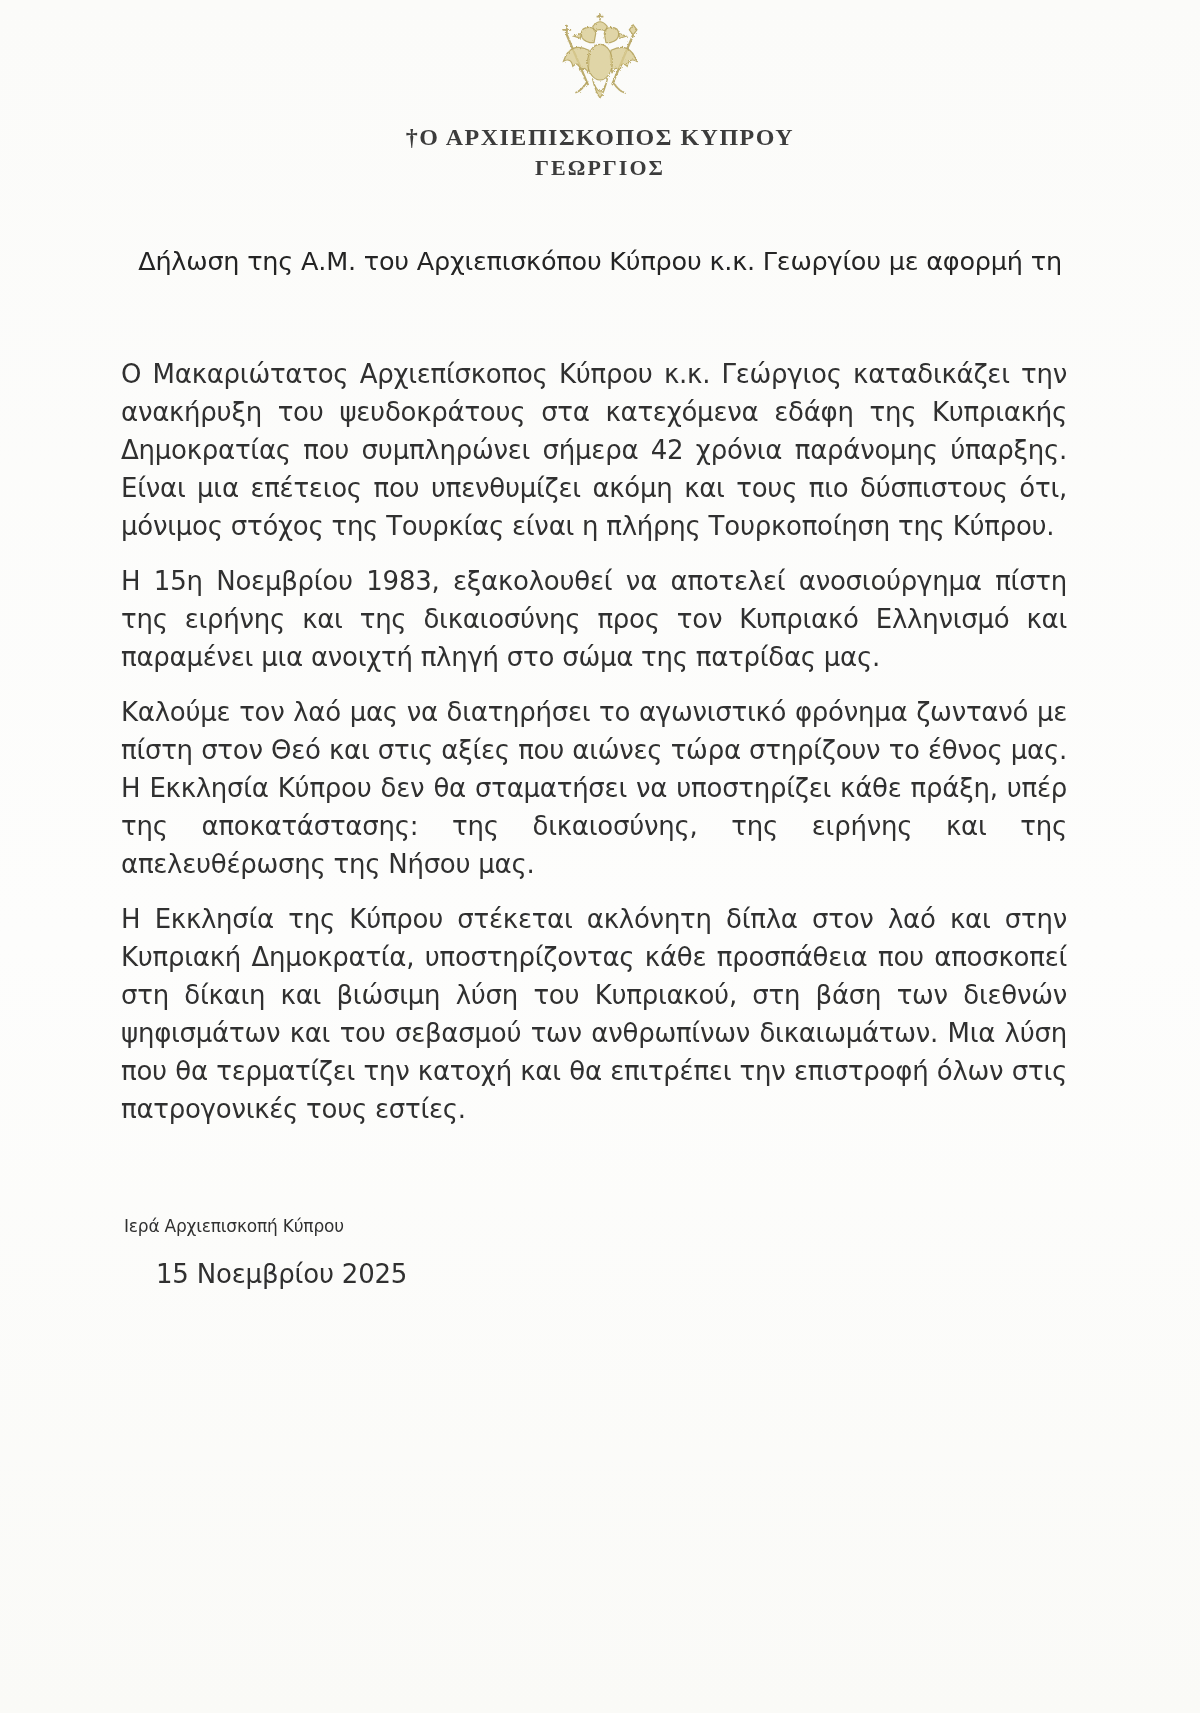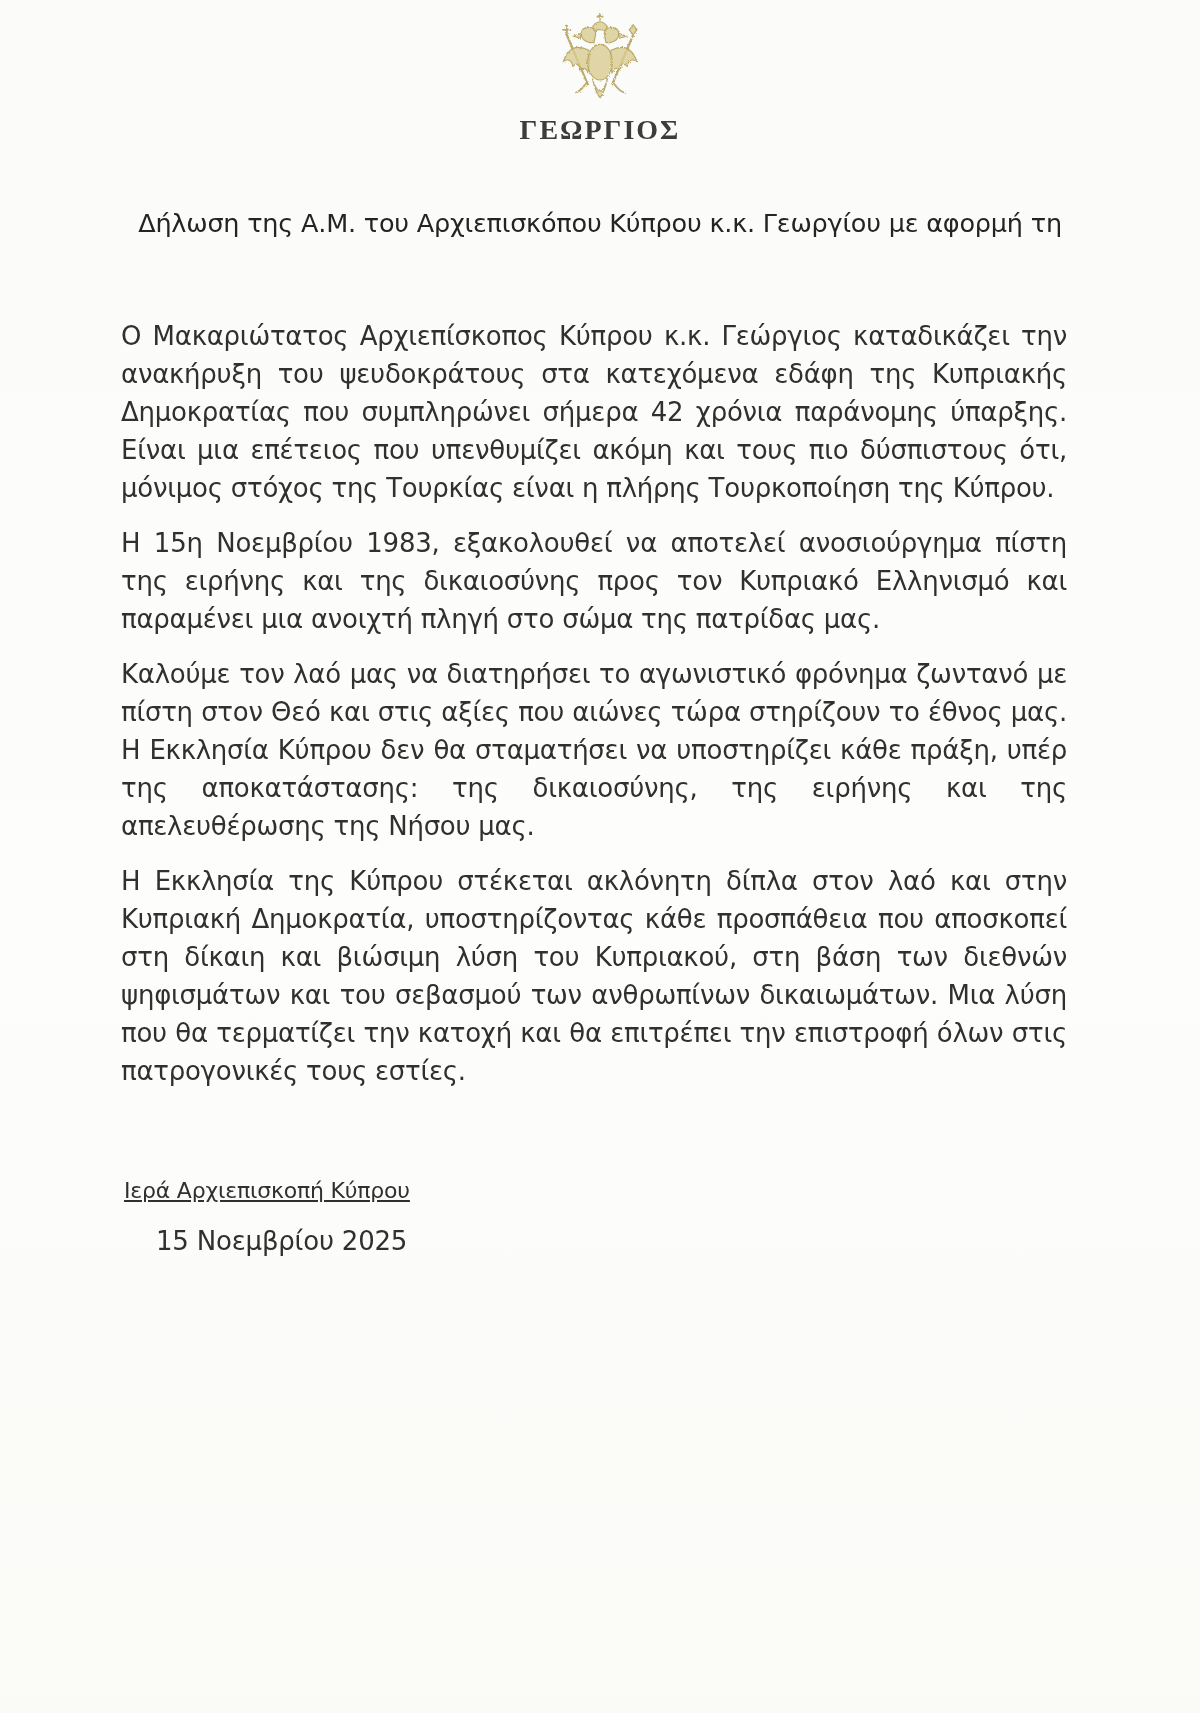--- a/index.html
+++ b/index.html
@@ -14,21 +14,21 @@
     overflow:hidden;
   }
   
   .letterhead{padding-top:12px;text-align:center;}
   .crest{display:block;margin:0 auto;width:170px;height:102px;}
   .lh-line{
     font-family:"Liberation Serif","DejaVu Serif",serif;
     font-weight:600;color:#3c3c3c;
   }
   .lh-line1{font-size:24px;letter-spacing:1.5px;margin-top:8px;line-height:30px;}
-  .lh-line2{font-size:28px;letter-spacing:2px;margin-top:2px;line-height:28px;}
+  .lh-line2{font-size:22px;letter-spacing:2px;margin-top:2px;line-height:28px;}
   
   .doc-title{
     margin:56px auto 0;width:1020px;
     text-align:center;font-size:25.5px;font-weight:400;
     line-height:47px;color:#242424;letter-spacing:-0.2px;
   }
   .t-line{display:block;}
   
   .body-text{width:958px;margin:70px auto 0;}
   .body-text p{
@@ -36,21 +36,21 @@
     text-align:justify;
     font-size:26px;line-height:38px;
     letter-spacing:-0.25px;
     color:#303030;
   }
   
   .closing{
     margin-top:72px;text-align:center;
     font-size:26px;color:#303030;letter-spacing:-0.2px;
   }
-  .sig-org{margin:88px 12px 0 124px;font-size:22px;color:#303030;letter-spacing:-0.2px;text-decoration:underline;}
+  .sig-org{margin:88px 12px 0 124px;font-size:17px;color:#303030;letter-spacing:-0.2px;}
   .sig-date{margin:23px 0 0 156px;font-size:26px;color:#303030;letter-spacing:-0.2px;}
 </style>
 </head>
 <body>
 
 <div class="page">
 
   <header class="letterhead">
     <svg class="crest" viewBox="0 0 170 120" xmlns="http://www.w3.org/2000/svg" aria-hidden="true">
       <defs>
@@ -80,20 +80,21 @@
         <path d="M72 45 Q50 34 42 58 Q51 53 53 64 Q60 57 61 68 Q68 63 71 72 L73 52 Z"></path>
 
         <path d="M98 45 Q120 34 128 58 Q119 53 117 64 Q110 57 109 68 Q102 63 99 72 L97 52 Z"></path>
 
         <ellipse cx="85" cy="59" rx="14.5" ry="21"></ellipse>
 
         <path d="M76 78 Q85 108 94 78 Q90 95 85 101 Q80 95 76 78 Z"></path>
         <path d="M70 82 q-7 11 -14 13 M100 82 q7 11 14 13" fill="none" stroke-width="2"></path>
       </g>
     </svg>
+    <div class="lh-line lh-line1">†Ο ΑΡΧΙΕΠΙΣΚΟΠΟΣ ΚΥΠΡΟΥ</div>
     <div class="lh-line lh-line2">ΓΕΩΡΓΙΟΣ</div>
   </header>
 
   <h1 class="doc-title">
     <span class="t-line">Δήλωση της Α.Μ. του Αρχιεπισκόπου Κύπρου κ.κ. Γεωργίου με αφορμή τη</span>
   </h1>
 
   <main class="body-text">
     <p>Ο Μακαριώτατος Αρχιεπίσκοπος Κύπρου κ.κ. Γεώργιος καταδικάζει την ανακήρυξη του ψευδοκράτους στα κατεχόμενα εδάφη της Κυπριακής Δημοκρατίας που συμπληρώνει σήμερα 42 χρόνια παράνομης ύπαρξης. Είναι μια επέτειος που υπενθυμίζει ακόμη και τους πιο δύσπιστους ότι, μόνιμος στόχος της Τουρκίας είναι η πλήρης Τουρκοποίηση της Κύπρου.</p>
     <p>Η 15η Νοεμβρίου 1983, εξακολουθεί να αποτελεί ανοσιούργημα πίστη της ειρήνης και της δικαιοσύνης προς τον Κυπριακό Ελληνισμό και παραμένει μια ανοιχτή πληγή στο σώμα της πατρίδας μας.</p>

